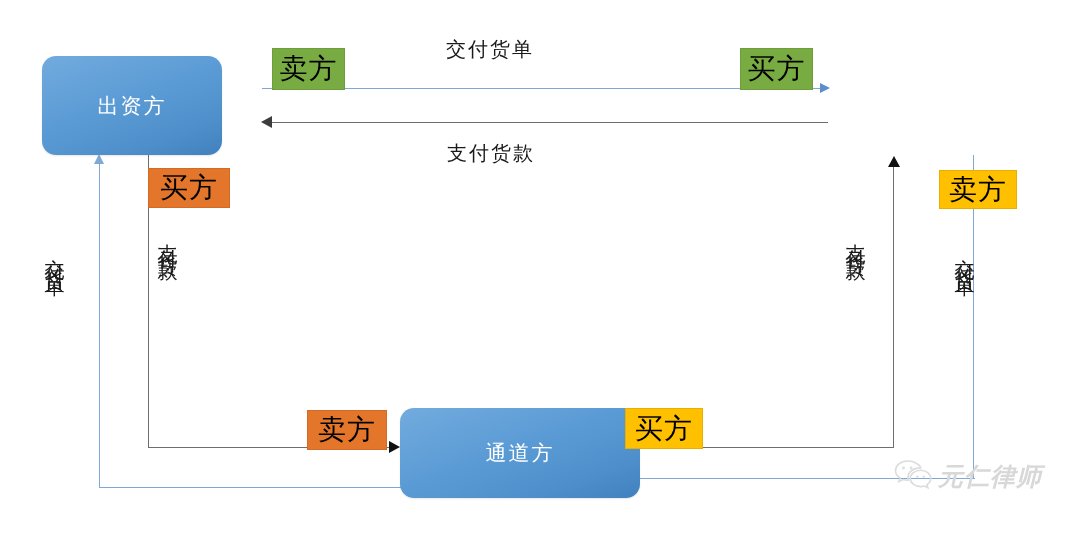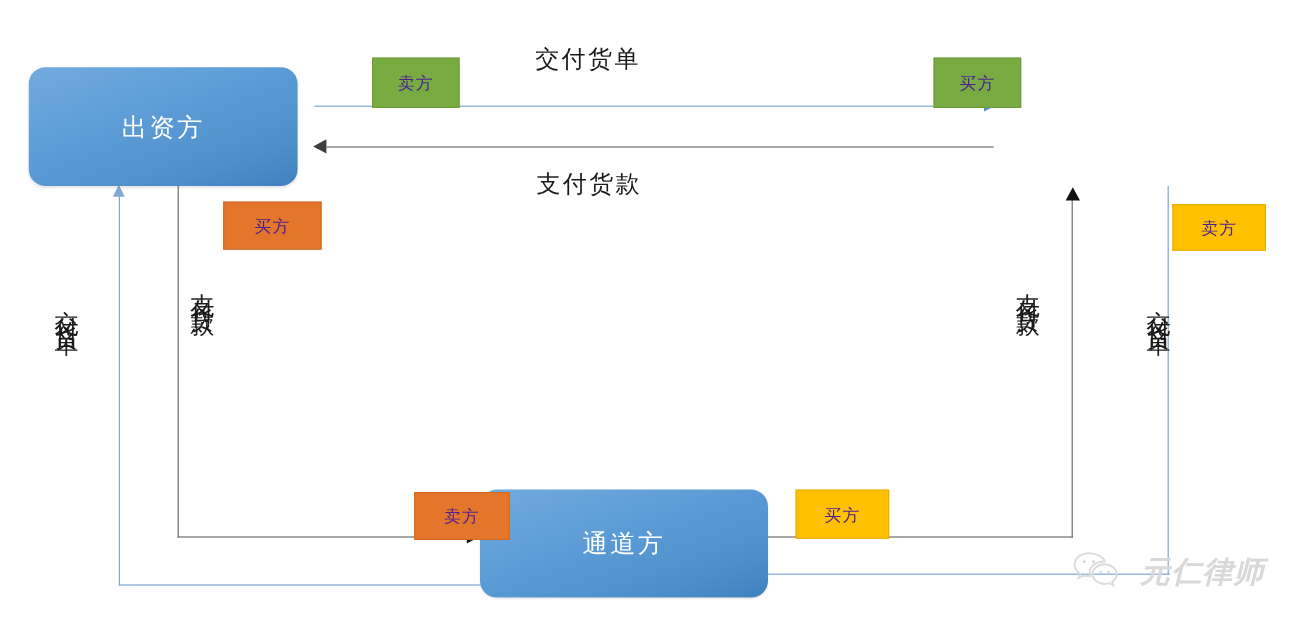--- a/index.html
+++ b/index.html
@@ -24,36 +24,35 @@
     background: linear-gradient(160deg, #72ABDE 0%, #5B9BD5 45%, #4E8FCB 78%, #4080BE 100%);
     color: #ffffff;
     display: flex;
     align-items: center;
     justify-content: center;
     font-size: 21px;
     letter-spacing: 2px;
     box-shadow: 0 1px 2px rgba(0,0,0,0.10);
     z-index: 6;
   }
-  #node-funder   { left: 24px;  top: 56px;  width: 224px; height: 99px; text-align: center; }
+  #node-funder   { left: 42px;  top: 56px;  width: 180px; height: 99px; text-align: center; }
   #node-financer { left: 828px; top: 56px;  width: 225px; height: 99px; }
   #node-channel  { left: 400px; top: 408px; width: 240px; height: 90px; }
 
   
   .tag {
     position: absolute;
-    color: #4c1d95;
-    font-size: 14px;
+    color: #000000;
+    font-size: 28px;
     letter-spacing: 1px;
     display: flex;
     align-items: center;
     justify-content: center;
     z-index: 8;
     line-height: 1;
-    margin-left: 38px;
   }
   .tag.green  { background: #78AC43; border: 1px solid #6E9E3C; }
   .tag.orange { background: #E3762B; border: 1px solid #D36B25; }
   .tag.amber  { background: #FFC000; border: 1px solid #E8AF00; }
 
   #tag-seller-top-left   { left: 272px; top: 48px;  width: 71px; height: 40px; }
   #tag-buyer-top-right   { left: 740px; top: 48px;  width: 71px; height: 40px; }
   #tag-buyer-left        { left: 148px; top: 168px; width: 80px; height: 38px; }
   #tag-seller-right      { left: 939px; top: 170px; width: 76px; height: 37px; }
   #tag-seller-bottom     { left: 307px; top: 410px; width: 78px; height: 38px; }
@@ -104,21 +103,21 @@
   .arrow.right-gray { border-top: 6px solid transparent; border-bottom: 6px solid transparent; border-left: 11px solid #111111; }
   .arrow.up-gray    { border-left: 6px solid transparent; border-right: 6px solid transparent; border-bottom: 11px solid #111111; }
 
   
   #watermark {
     position: absolute;
     left: 893px;
     top: 458px;
     display: flex;
     align-items: center;
-    gap: 17px;
+    gap: 5px;
     z-index: 9;
   }
   #watermark .wm-text {
     font-size: 25px;
     color: #D8D8D8;
     font-family: "Liberation Serif", "DejaVu Serif", serif;
     font-style: italic;
     font-weight: bold;
     letter-spacing: 1px;
   }

